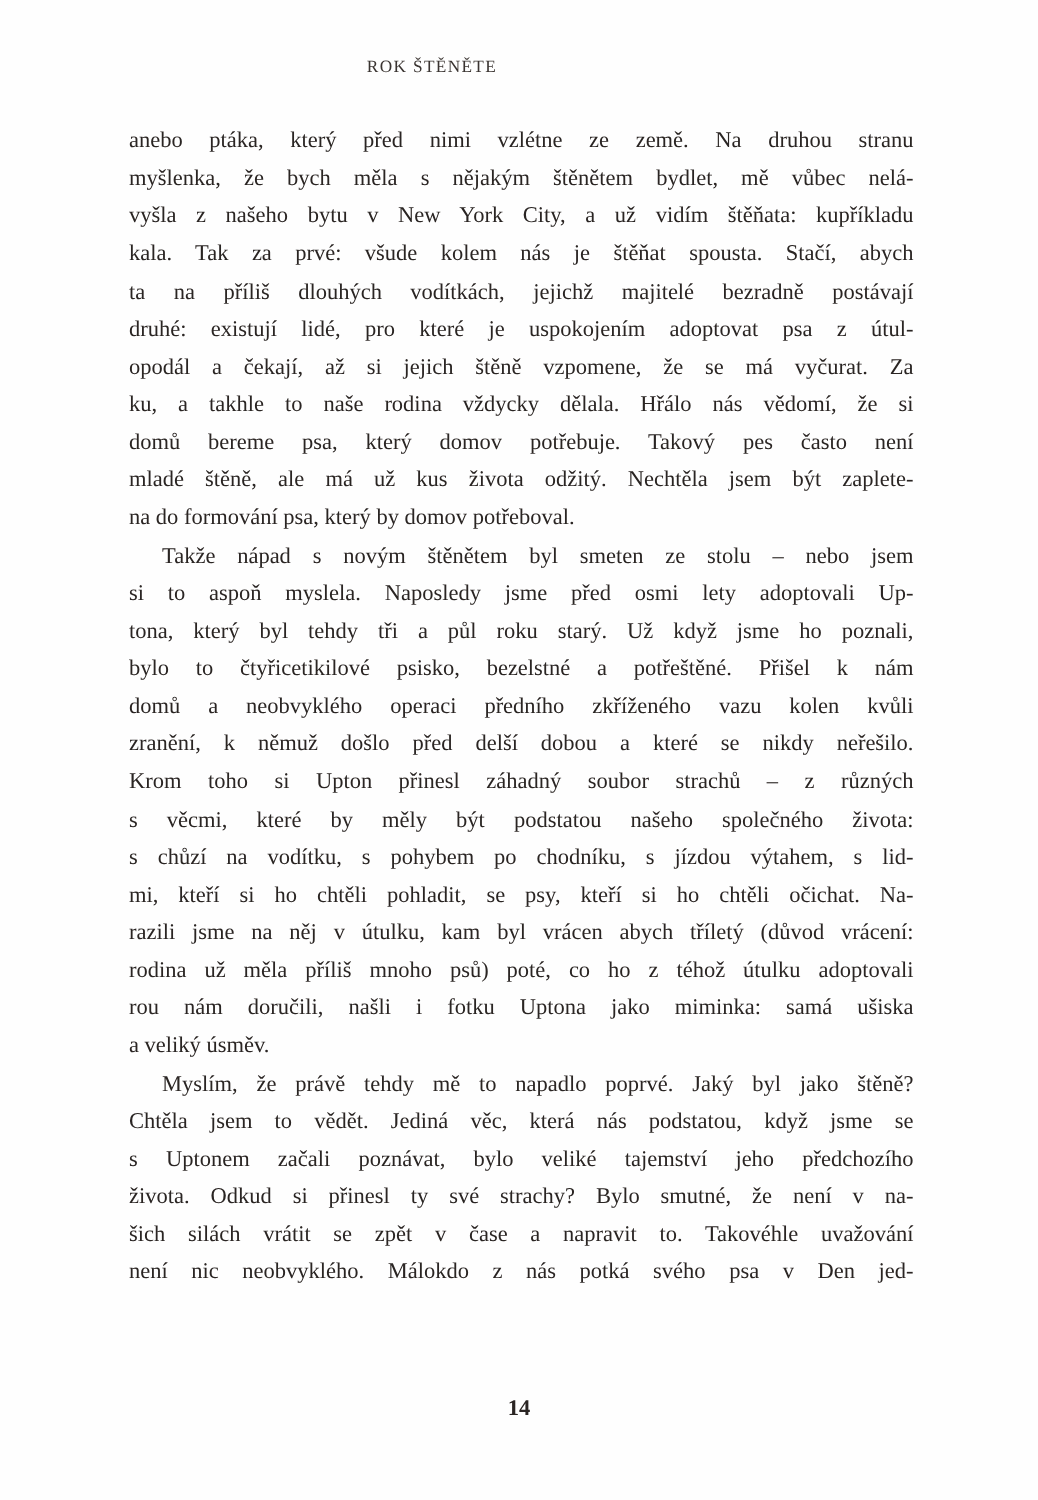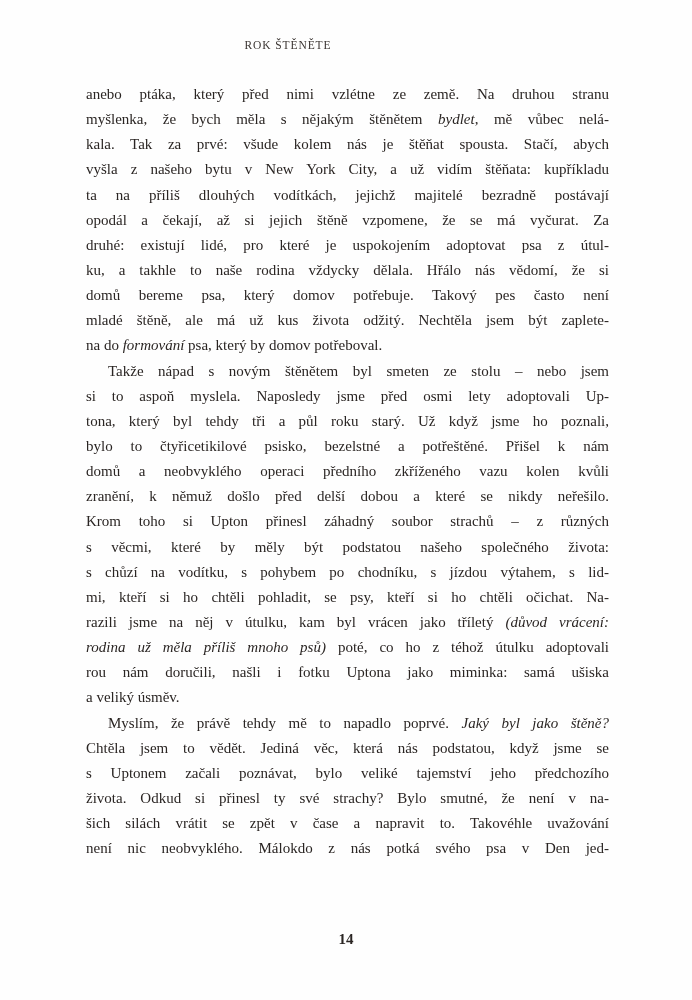--- a/index.html
+++ b/index.html
@@ -46,61 +46,60 @@
     text-align: justify;
     text-align-last: justify;
   }
   .line.last {
     text-align-last: left;
   }
   .line.indent {
     padding-left: 22px;
   }
   .line span.it {
-    font-style: italic;
   }
   .page-number {
     position: absolute;
     top: 931px;
     left: 0;
     width: 692px;
     text-align: center;
     font-size: 15px;
     font-weight: bold;
     color: #2a2523;
   }
 </style>
 </head>
 <body>
 
 <div class="page">
   <div class="running-head">ROK ŠTĚNĚTE</div>
   <div class="body-text" id="body-text">
       <span class="line"><span>anebo ptáka, který před nimi vzlétne ze země. Na druhou stranu</span></span>
       <span class="line"><span>myšlenka, že bych měla s nějakým štěnětem </span><span class="it">bydlet</span><span>, mě vůbec nelá-</span></span>
+      <span class="line"><span>vyšla z našeho bytu v New York City, a už vidím štěňata: kupříkladu</span></span>
       <span class="line"><span>kala. Tak za prvé: všude kolem nás je štěňat spousta. Stačí, abych</span></span>
-      <span class="line"><span>vyšla z našeho bytu v New York City, a už vidím štěňata: kupříkladu</span></span>
       <span class="line"><span>ta na příliš dlouhých vodítkách, jejichž majitelé bezradně postávají</span></span>
+      <span class="line"><span>druhé: existují lidé, pro které je uspokojením adoptovat psa z útul-</span></span>
       <span class="line"><span>opodál a čekají, až si jejich štěně vzpomene, že se má vyčurat. Za</span></span>
-      <span class="line"><span>druhé: existují lidé, pro které je uspokojením adoptovat psa z útul-</span></span>
       <span class="line"><span>ku, a takhle to naše rodina vždycky dělala. Hřálo nás vědomí, že si</span></span>
       <span class="line"><span>domů bereme psa, který domov potřebuje. Takový pes často není</span></span>
       <span class="line"><span>mladé štěně, ale má už kus života odžitý. Nechtěla jsem být zaplete-</span></span>
       <span class="line last"><span>na do </span><span class="it">formování</span><span> psa, který by domov potřeboval.</span></span>
       <span class="line indent"><span>Takže nápad s novým štěnětem byl smeten ze stolu – nebo jsem</span></span>
       <span class="line"><span>si to aspoň myslela. Naposledy jsme před osmi lety adoptovali Up-</span></span>
       <span class="line"><span>tona, který byl tehdy tři a půl roku starý. Už když jsme ho poznali,</span></span>
       <span class="line"><span>bylo to čtyřicetikilové psisko, bezelstné a potřeštěné. Přišel k nám</span></span>
       <span class="line"><span>domů a neobvyklého operaci předního zkříženého vazu kolen kvůli</span></span>
       <span class="line"><span>zranění, k němuž došlo před delší dobou a které se nikdy neřešilo.</span></span>
       <span class="line"><span>Krom toho si Upton přinesl záhadný soubor strachů – z různých</span></span>
       <span class="line"><span>s věcmi, které by měly být podstatou našeho společného života:</span></span>
       <span class="line"><span>s chůzí na vodítku, s pohybem po chodníku, s jízdou výtahem, s lid-</span></span>
       <span class="line"><span>mi, kteří si ho chtěli pohladit, se psy, kteří si ho chtěli očichat. Na-</span></span>
-      <span class="line"><span>razili jsme na něj v útulku, kam byl vrácen jako tříletý </span><span class="it">(důvod vrácení:</span></span>
+      <span class="line"><span>razili jsme na něj v útulku, kam byl vrácen abych tříletý </span><span class="it">(důvod vrácení:</span></span>
       <span class="line"><span class="it">rodina už měla příliš mnoho psů)</span><span> poté, co ho z téhož útulku adoptovali</span></span>
       <span class="line"><span>rou nám doručili, našli i fotku Uptona jako miminka: samá ušiska</span></span>
       <span class="line last"><span>a veliký úsměv.</span></span>
       <span class="line indent"><span>Myslím, že právě tehdy mě to napadlo poprvé. </span><span class="it">Jaký byl jako štěně?</span></span>
       <span class="line"><span>Chtěla jsem to vědět. Jediná věc, která nás podstatou, když jsme se</span></span>
       <span class="line"><span>s Uptonem začali poznávat, bylo veliké tajemství jeho předchozího</span></span>
       <span class="line"><span>života. Odkud si přinesl ty své strachy? Bylo smutné, že není v na-</span></span>
       <span class="line"><span>šich silách vrátit se zpět v čase a napravit to. Takovéhle uvažování</span></span>
       <span class="line"><span>není nic neobvyklého. Málokdo z nás potká svého psa v Den jed-</span></span>
     </div>

